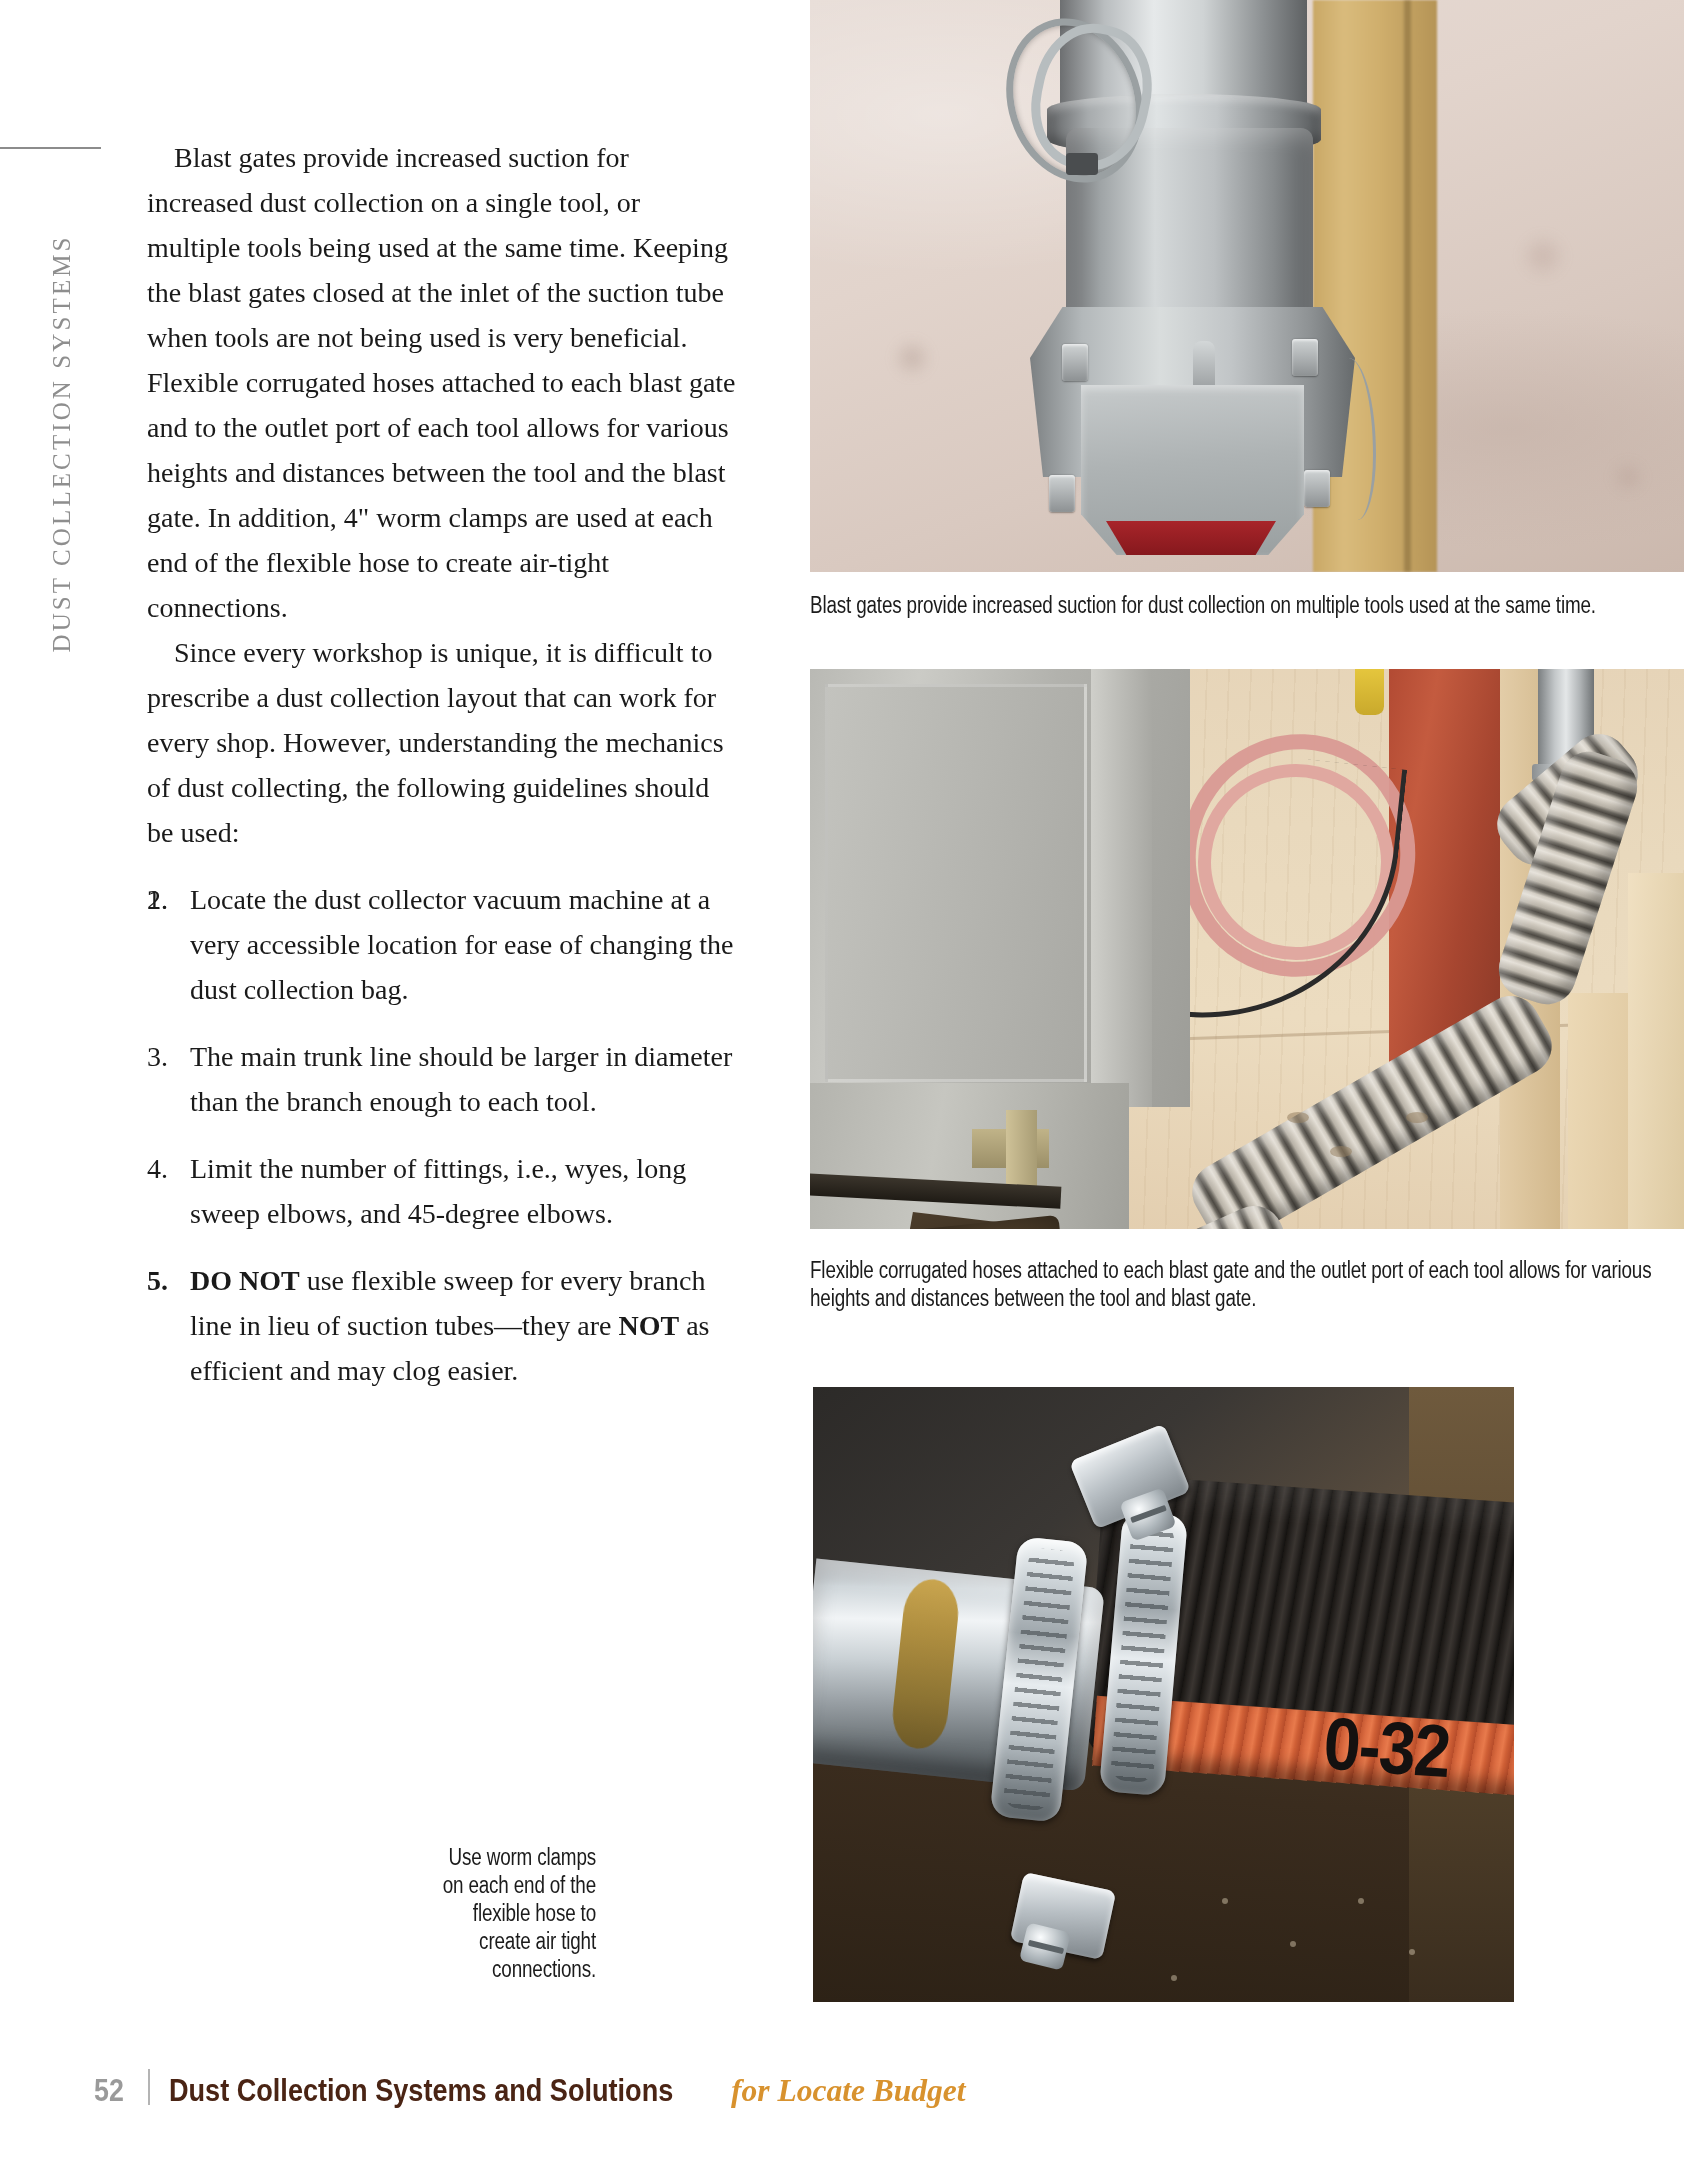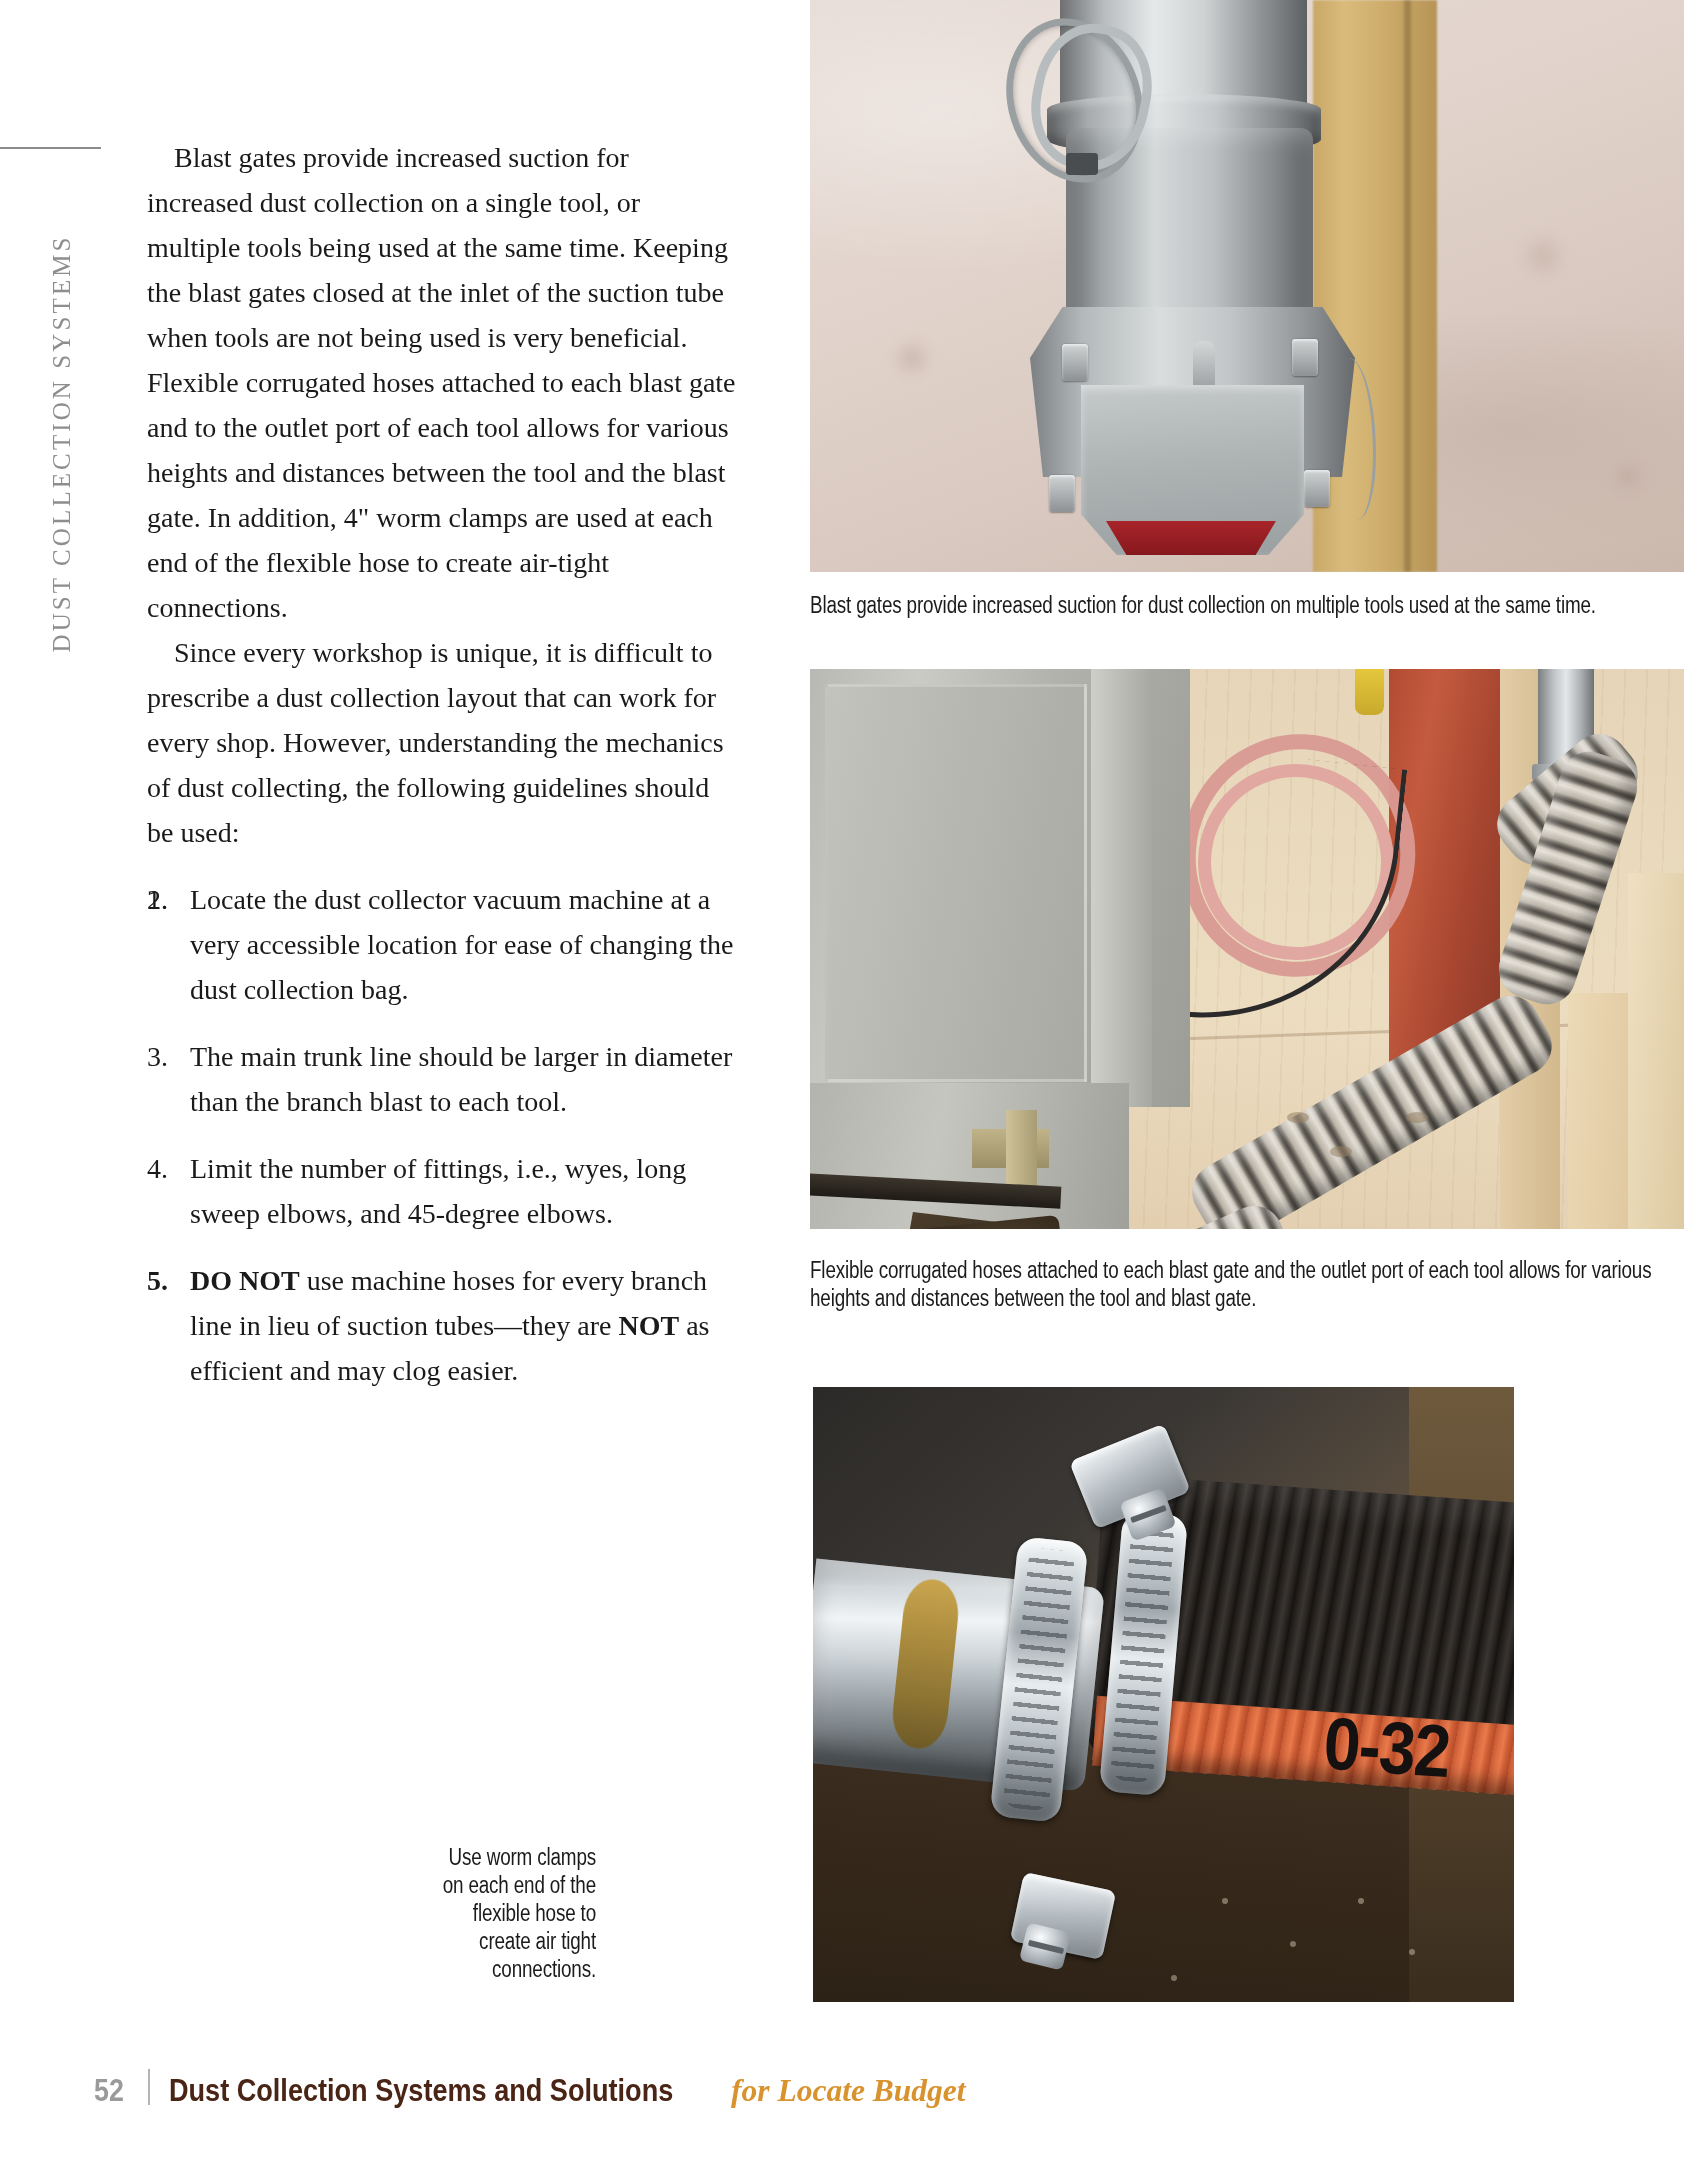--- a/index.html
+++ b/index.html
@@ -495,27 +495,27 @@
   <p class="body-para">     Since every workshop is unique, it is difficult to prescribe a dust collection layout that can work for every shop. However, understanding the mechanics of dust collecting, the following guidelines should be used:</p>
 
   <ol id="ol-guidelines">
     <li>
       <span class="num">1.</span>
     </li>
     <li>
       <span class="num">2.</span><span> Locate the dust collector vacuum machine at a very accessible location for ease of changing the dust collection bag.</span>
     </li>
     <li>
-      <span class="num">3.</span><span>The main trunk line should be larger in diameter than the branch blast to each tool.</span>
+      <span class="num">3.</span><span>The main trunk line should be larger in diameter than the branch enough to each tool.</span>
     </li>
     <li>
       <span class="num">4.</span><span>Limit the number of fittings, i.e., wyes, long sweep elbows, and 45-degree elbows.</span>
     </li>
     <li class="bold-num">
-      <span class="num">5.</span><span class="b">DO NOT</span><span> use machine hoses for every branch line in lieu of suction tubes—they are </span><span class="b">NOT</span><span> as efficient and may clog easier.</span>
+      <span class="num">5.</span><span class="b">DO NOT</span><span> use flexible sweep for every branch line in lieu of suction tubes—they are </span><span class="b">NOT</span><span> as efficient and may clog easier.</span>
     </li>
   </ol>
 </div>
 
 <div class="photo" id="photo-1">
   <div id="p1-bg"></div>
   <div id="p1-bg-blobs"></div>
   <div id="p1-post"></div>
   <div id="p1-post-edge"></div>
   <div id="p1-pipe-lower"></div>

